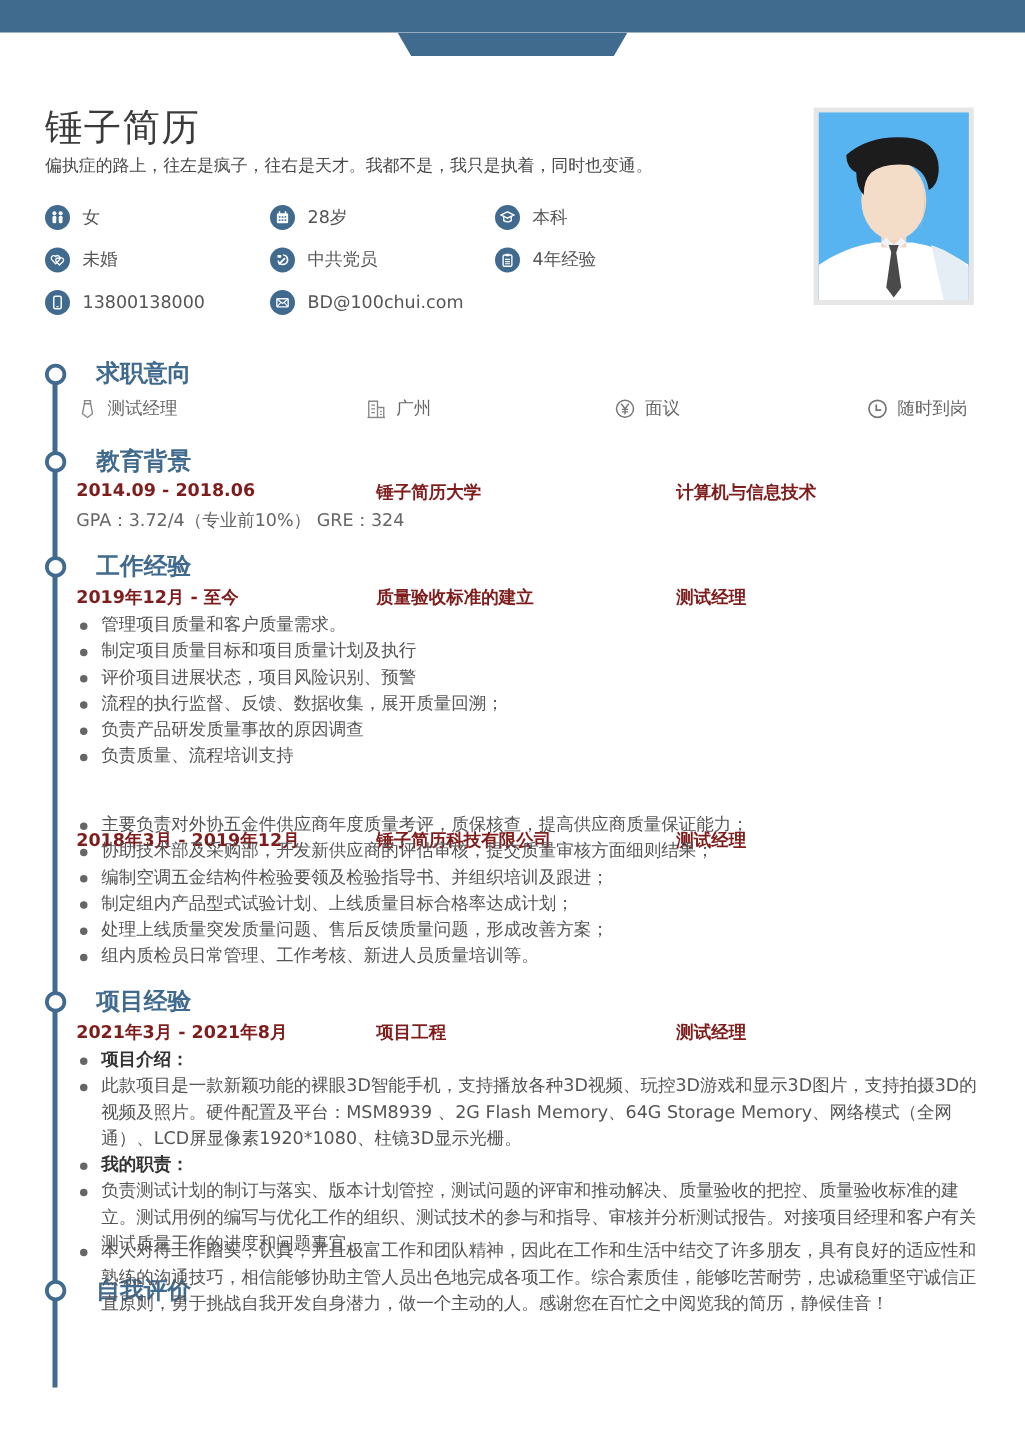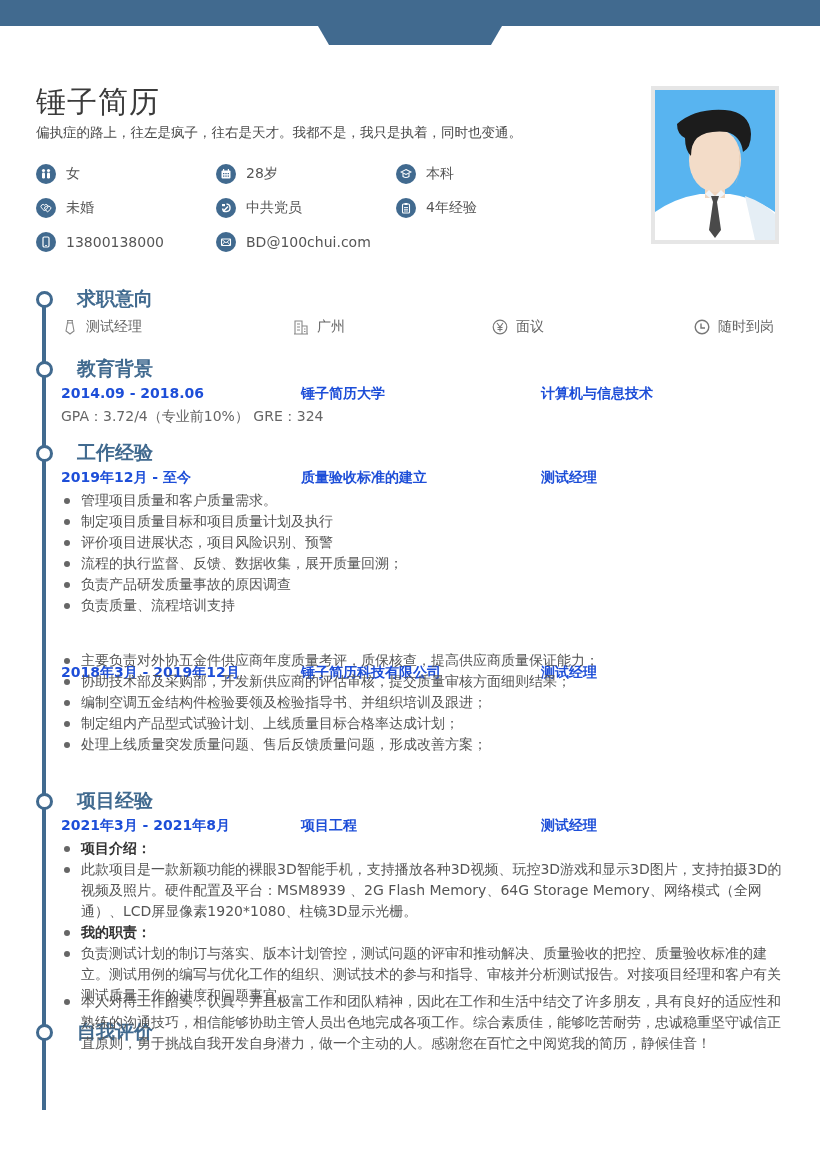--- a/index.html
+++ b/index.html
@@ -25,21 +25,21 @@
   .timeline { position: absolute; left: 42px; top: 298px; width: 4px; height: 812px; background: #416a8f; }
 
   .section-head { position: absolute; left: 36px; display: flex; align-items: center; }
   .circle { width: 17px; height: 17px; border-radius: 50%; border: 3px solid #416a8f; background: #fff; }
   .section-title { margin-left: 24px; font-size: 19px; font-weight: bold; color: #416a8f; }
 
   .intent-row { position: absolute; top: 318px; left: 62px; width: 720px; height: 20px; }
   .intent-item { position: absolute; display: flex; align-items: center; font-size: 14px; color: #666; }
   .intent-item svg { width: 16px; height: 16px; margin-right: 8px; }
 
-  .meta-row { position: absolute; left: 61px; width: 720px; height: 20px; font-size: 14px; font-weight: bold; color: #1d4ed8; }
+  .meta-row { position: absolute; left: 61px; width: 720px; height: 20px; font-size: 14px; font-weight: bold; color: #7f1d1d; }
   .meta-row span { position: absolute; top: 0; white-space: nowrap; }
   .plain { position: absolute; left: 61px; font-size: 14px; color: #666; }
 
   ul.bullets { position: absolute; left: 61px; width: 722px; list-style: none; }
   ul.bullets li { position: relative; padding-left: 20px; font-size: 14px; color: #555; line-height: 21px; }
   ul.bullets li::before { content: ""; position: absolute; left: 3px; top: 8px; width: 6px; height: 6px; border-radius: 50%; background: #666; }
   ul.bullets li.bold { font-weight: bold; color: #333; }
 </style>
 </head>
 <body>
@@ -225,20 +225,21 @@
   <span style="left:0">2018年3月 - 2019年12月</span>
   <span style="left:240px">锤子简历科技有限公司</span>
   <span style="left:480px">测试经理</span>
 </div>
 <ul class="bullets" style="top:650px">
   <li>主要负责对外协五金件供应商年度质量考评，质保核查，提高供应商质量保证能力；</li>
   <li>协助技术部及采购部，开发新供应商的评估审核，提交质量审核方面细则结果；</li>
   <li>编制空调五金结构件检验要领及检验指导书、并组织培训及跟进；</li>
   <li>制定组内产品型式试验计划、上线质量目标合格率达成计划；</li>
   <li>处理上线质量突发质量问题、售后反馈质量问题，形成改善方案；</li>
+  <li>组内质检员日常管理、工作考核、新进人员质量培训等。</li>
 </ul>
 
 <div class="section-head" style="top:788px">
   <span class="circle"></span>
   <h2 class="section-title">项目经验</h2>
 </div>
 <div class="meta-row" style="top:817px">
   <span style="left:0">2021年3月 - 2021年8月</span>
   <span style="left:240px">项目工程</span>
   <span style="left:480px">测试经理</span>

